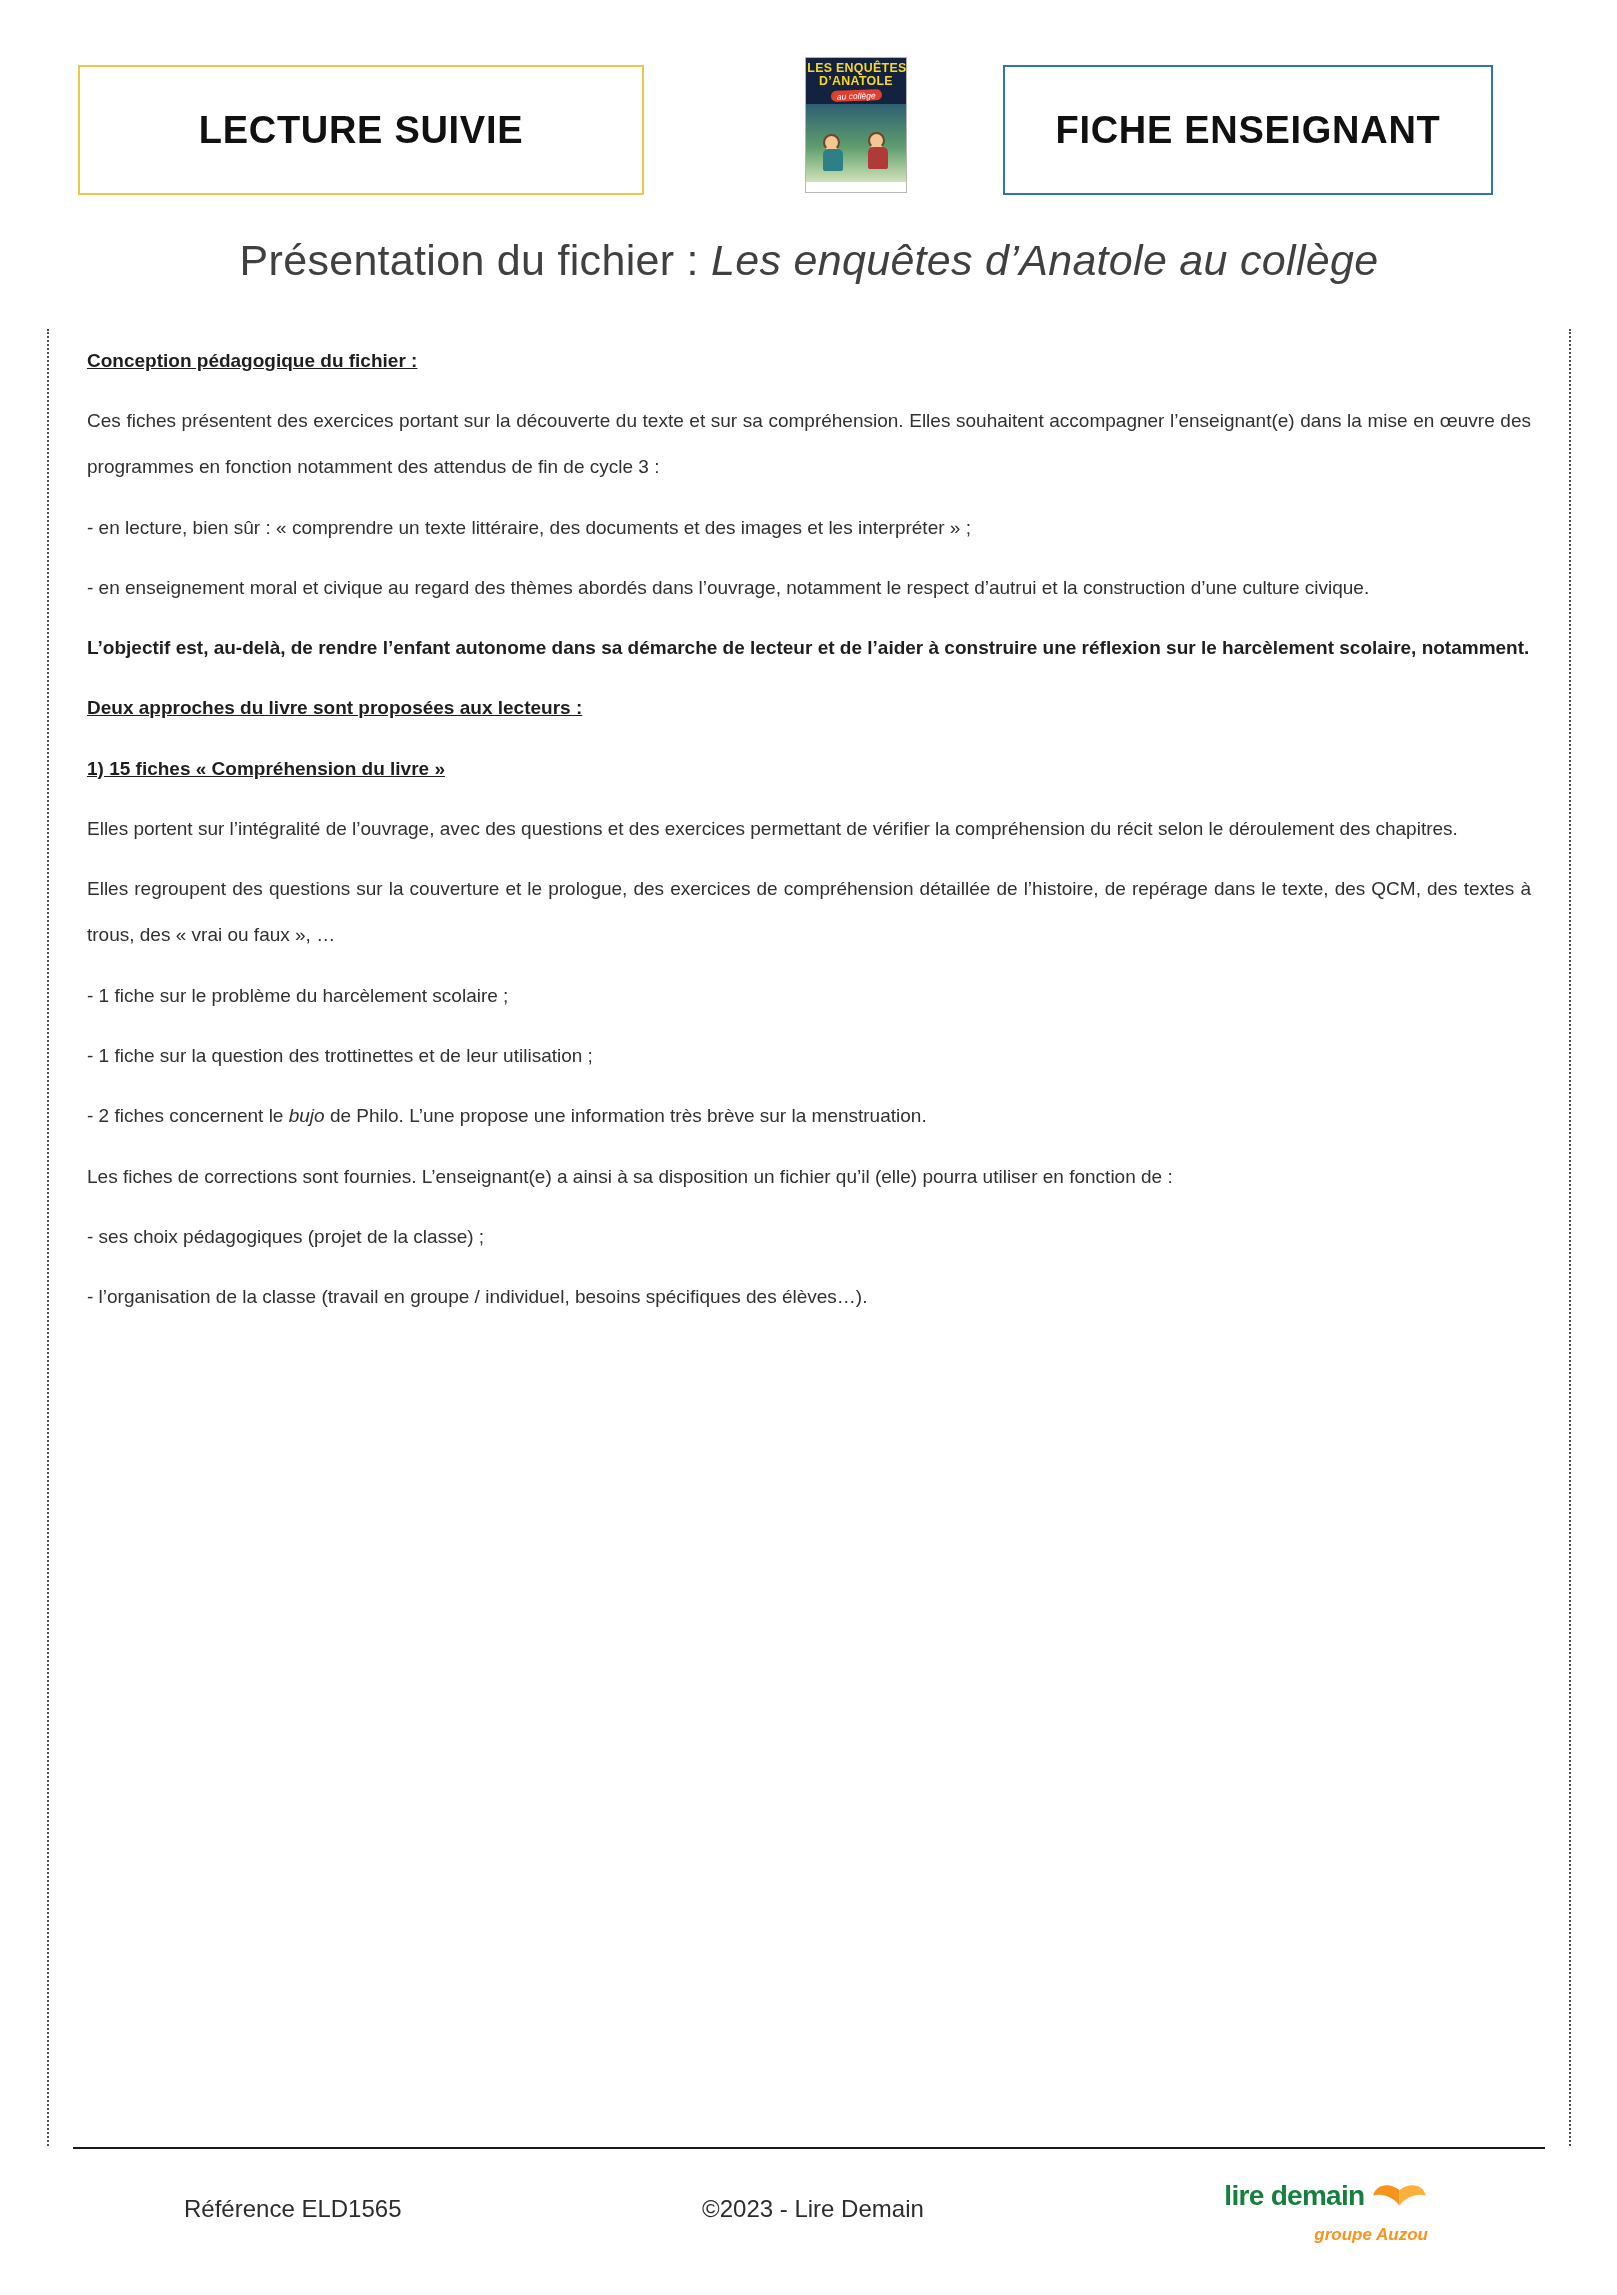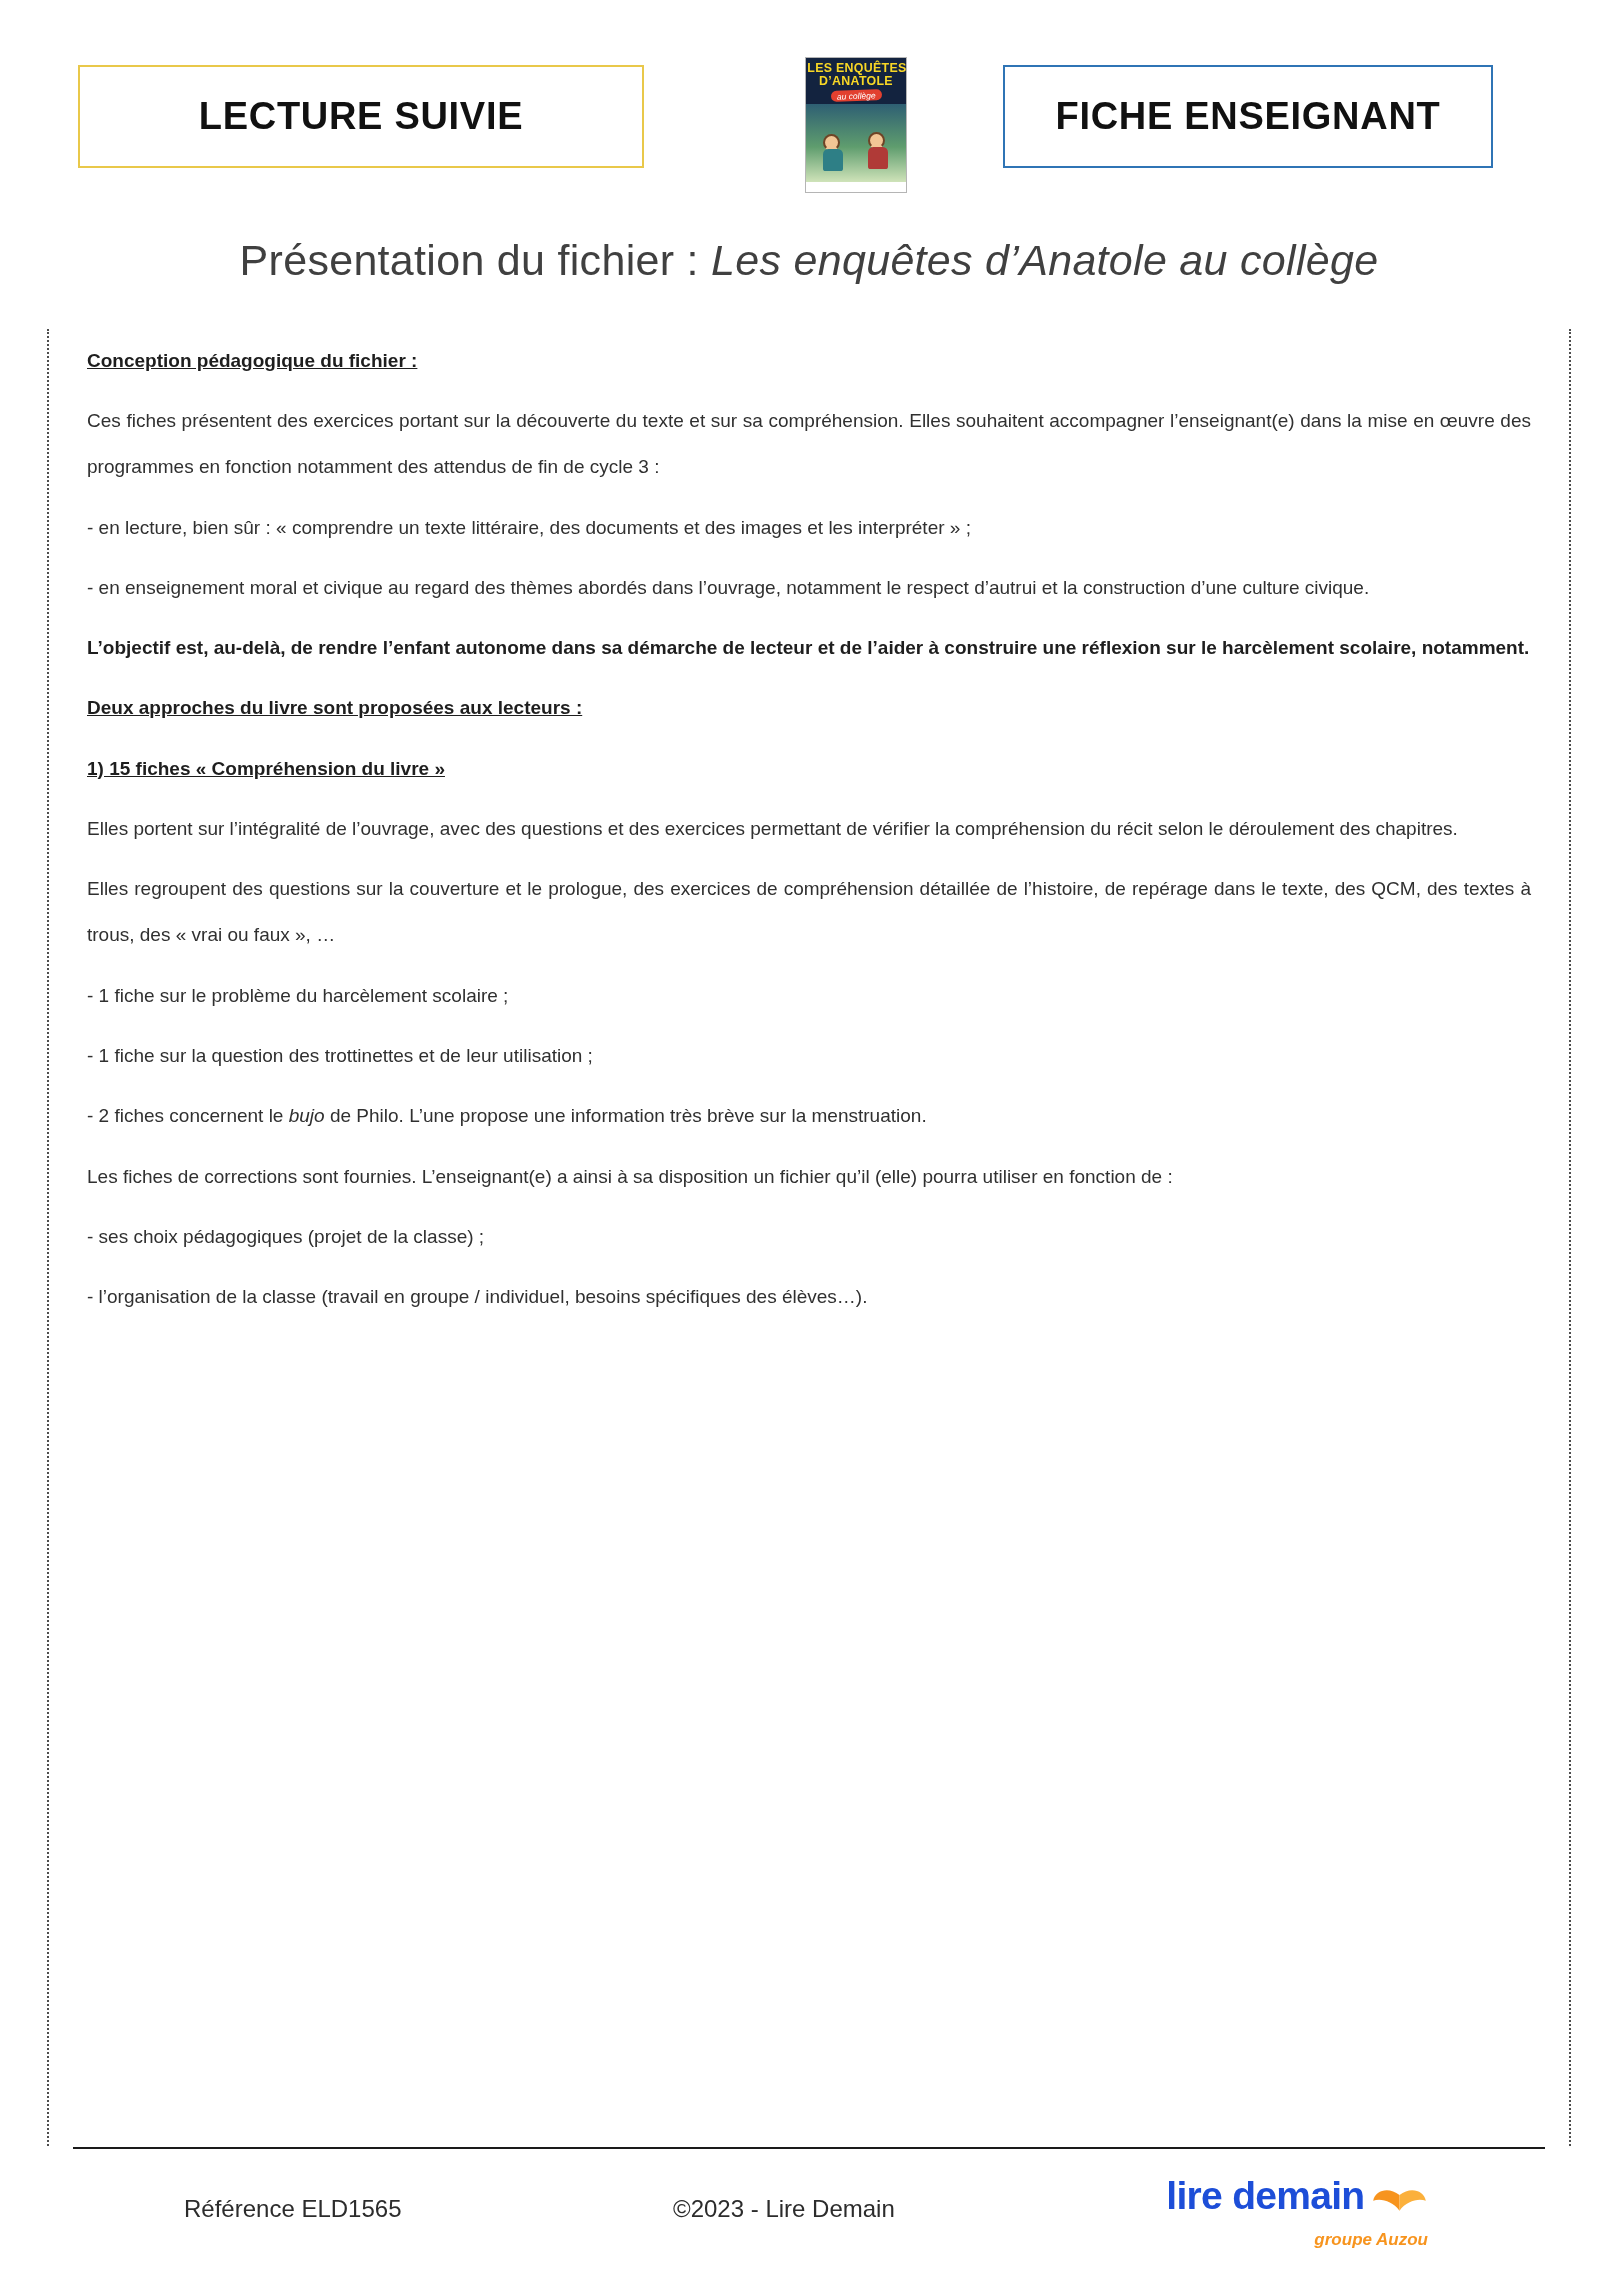--- a/index.html
+++ b/index.html
@@ -11,21 +11,21 @@
     font-family: "Liberation Sans", sans-serif;
     color: #2f2f2f;
     overflow: hidden;
     margin: 0 auto;
   }
 
   
   .badge {
     position: absolute;
     top: 65px;
-    height: 103px;
+    height: 130px;
     display: flex;
     align-items: center;
     justify-content: center;
     font-weight: bold;
     font-size: 38px;
     letter-spacing: 0.7px;
     color: #111;
     background: #fff;
     box-sizing: border-box;
   }
@@ -156,23 +156,23 @@
     padding: 0 117px 0 111px;
     box-sizing: border-box;
     font-size: 24px;
     color: #2c2c2c;
     text-align: center;
   }
   .footer-ref, .footer-copy { white-space: nowrap; }
   .logo { display: flex; flex-direction: column; align-items: flex-end; }
   .logo-row { display: flex; align-items: flex-end; gap: 6.5px; }
   .logo-text {
-    font-size: 39px;
-    font-weight: bold;
-    color: #1d4ed8;
+    font-size: 28px;
+    font-weight: bold;
+    color: #15803d;
     letter-spacing: -0.7px;
     line-height: 1;
     margin-top: 7px;
   }
   .logo-book { width: 57px; height: 37px; }
   .logo-sub {
     font-size: 17px;
     font-weight: bold;
     color: #F7941E;
     margin-top: 15px;

